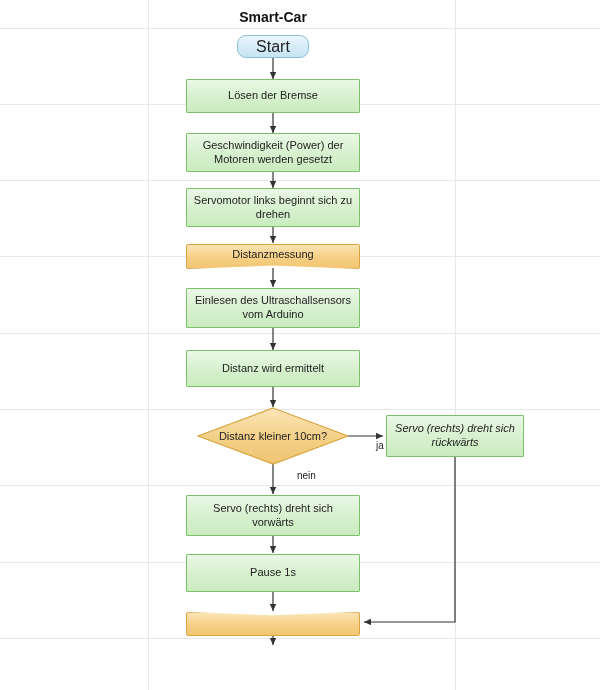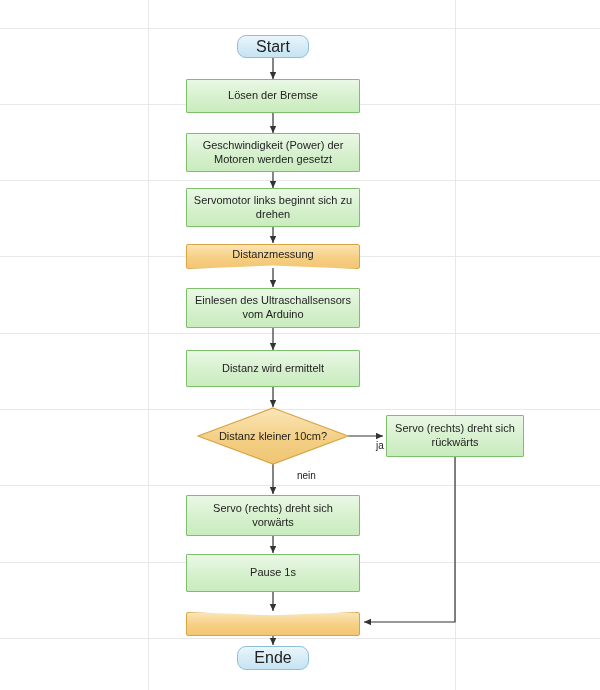--- a/index.html
+++ b/index.html
@@ -166,20 +166,21 @@
       <path d="M273,536 L273,553" marker-end="url(#arrow)"></path>
 
       <path d="M273,592 L273,611" marker-end="url(#arrow)"></path>
 
       <path d="M455,457 L455,622 L364,622" marker-end="url(#arrow)"></path>
 
       <path d="M273,636 L273,645" marker-end="url(#arrow)"></path>
     </g>
   </svg>
 
+  <div class="title" style="left:173px; top:9px; width:200px;">Smart-Car</div>
 
   <div class="node term" style="left:237px; top:35px; width:72px; height:23px;">
     <span>Start</span>
   </div>
 
   <div class="node proc" style="left:186px; top:79px; width:174px; height:34px;">
     <span>Lösen der Bremse</span>
   </div>
 
   <div class="node proc" style="left:186px; top:133px; width:174px; height:39px; padding:0 6px;justify-content:flex-end;">
@@ -213,33 +214,30 @@
       </defs>
       <polygon points="76,1 151,29 76,57 1,29" fill="url(#diagrad)" stroke="#d9a441" stroke-width="1.2"></polygon>
     </svg>
     <div class="decision-label">Distanz kleiner 10cm?</div>
   </div>
 
   <div class="edge-label" style="left:356px; top:440px;">ja</div>
 
   <div class="edge-label" style="left:277px; top:470px;">nein</div>
 
-  <div class="node proc" style="left:386px; top:415px; width:138px; height:42px; padding:0 5px;">
+  <div class="node proc" style="left:386px; top:415px; width:138px; height:42px; padding:0 5px;font-style:italic;">
     <span>Servo (rechts) dreht sich rückwärts</span>
   </div>
 
   <div class="node proc" style="left:186px; top:495px; width:174px; height:41px; padding:0 6px;">
     <span>Servo (rechts) dreht sich vorwärts</span>
   </div>
 
   <div class="node proc" style="left:186px; top:554px; width:174px; height:38px;">
     <span>Pause 1s</span>
   </div>
 
   <div class="node banner tape-bottom" style="left:186px; top:612px; width:174px; height:24px;">
     <span></span>
   </div>
 
-  <div class="node term" style="left:237px; top:646px; width:72px; height:24px;">
-    <span>Ende</span>
-  </div>
 
 </div>
 
 </body></html>

